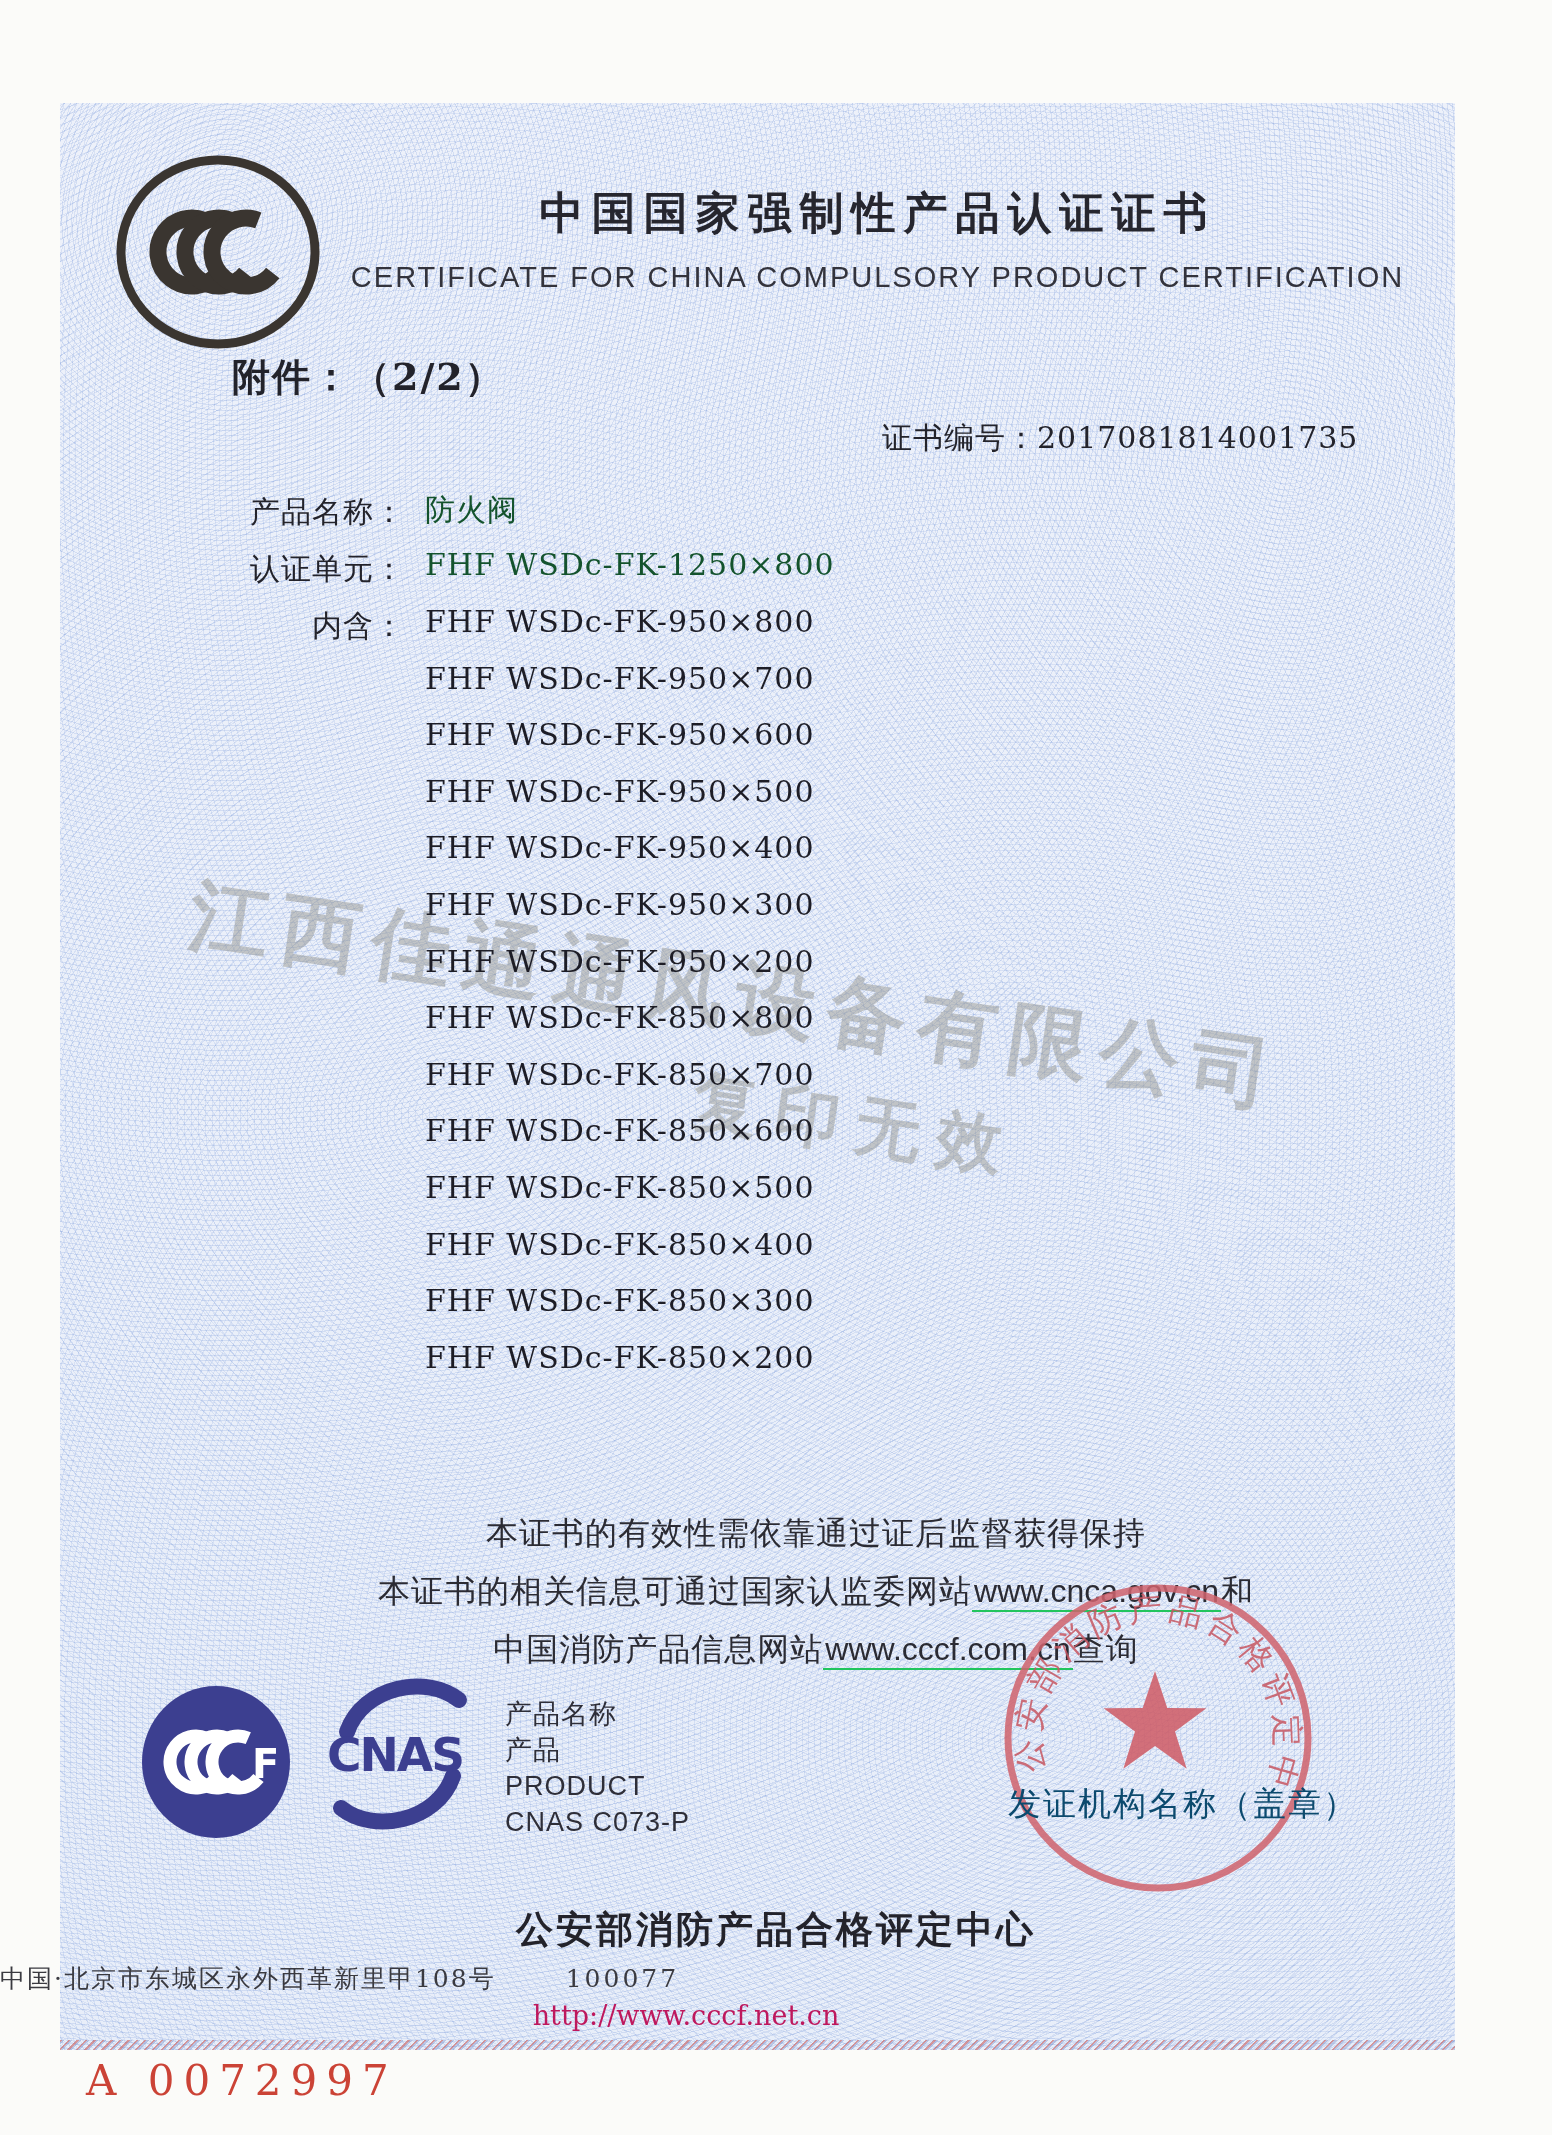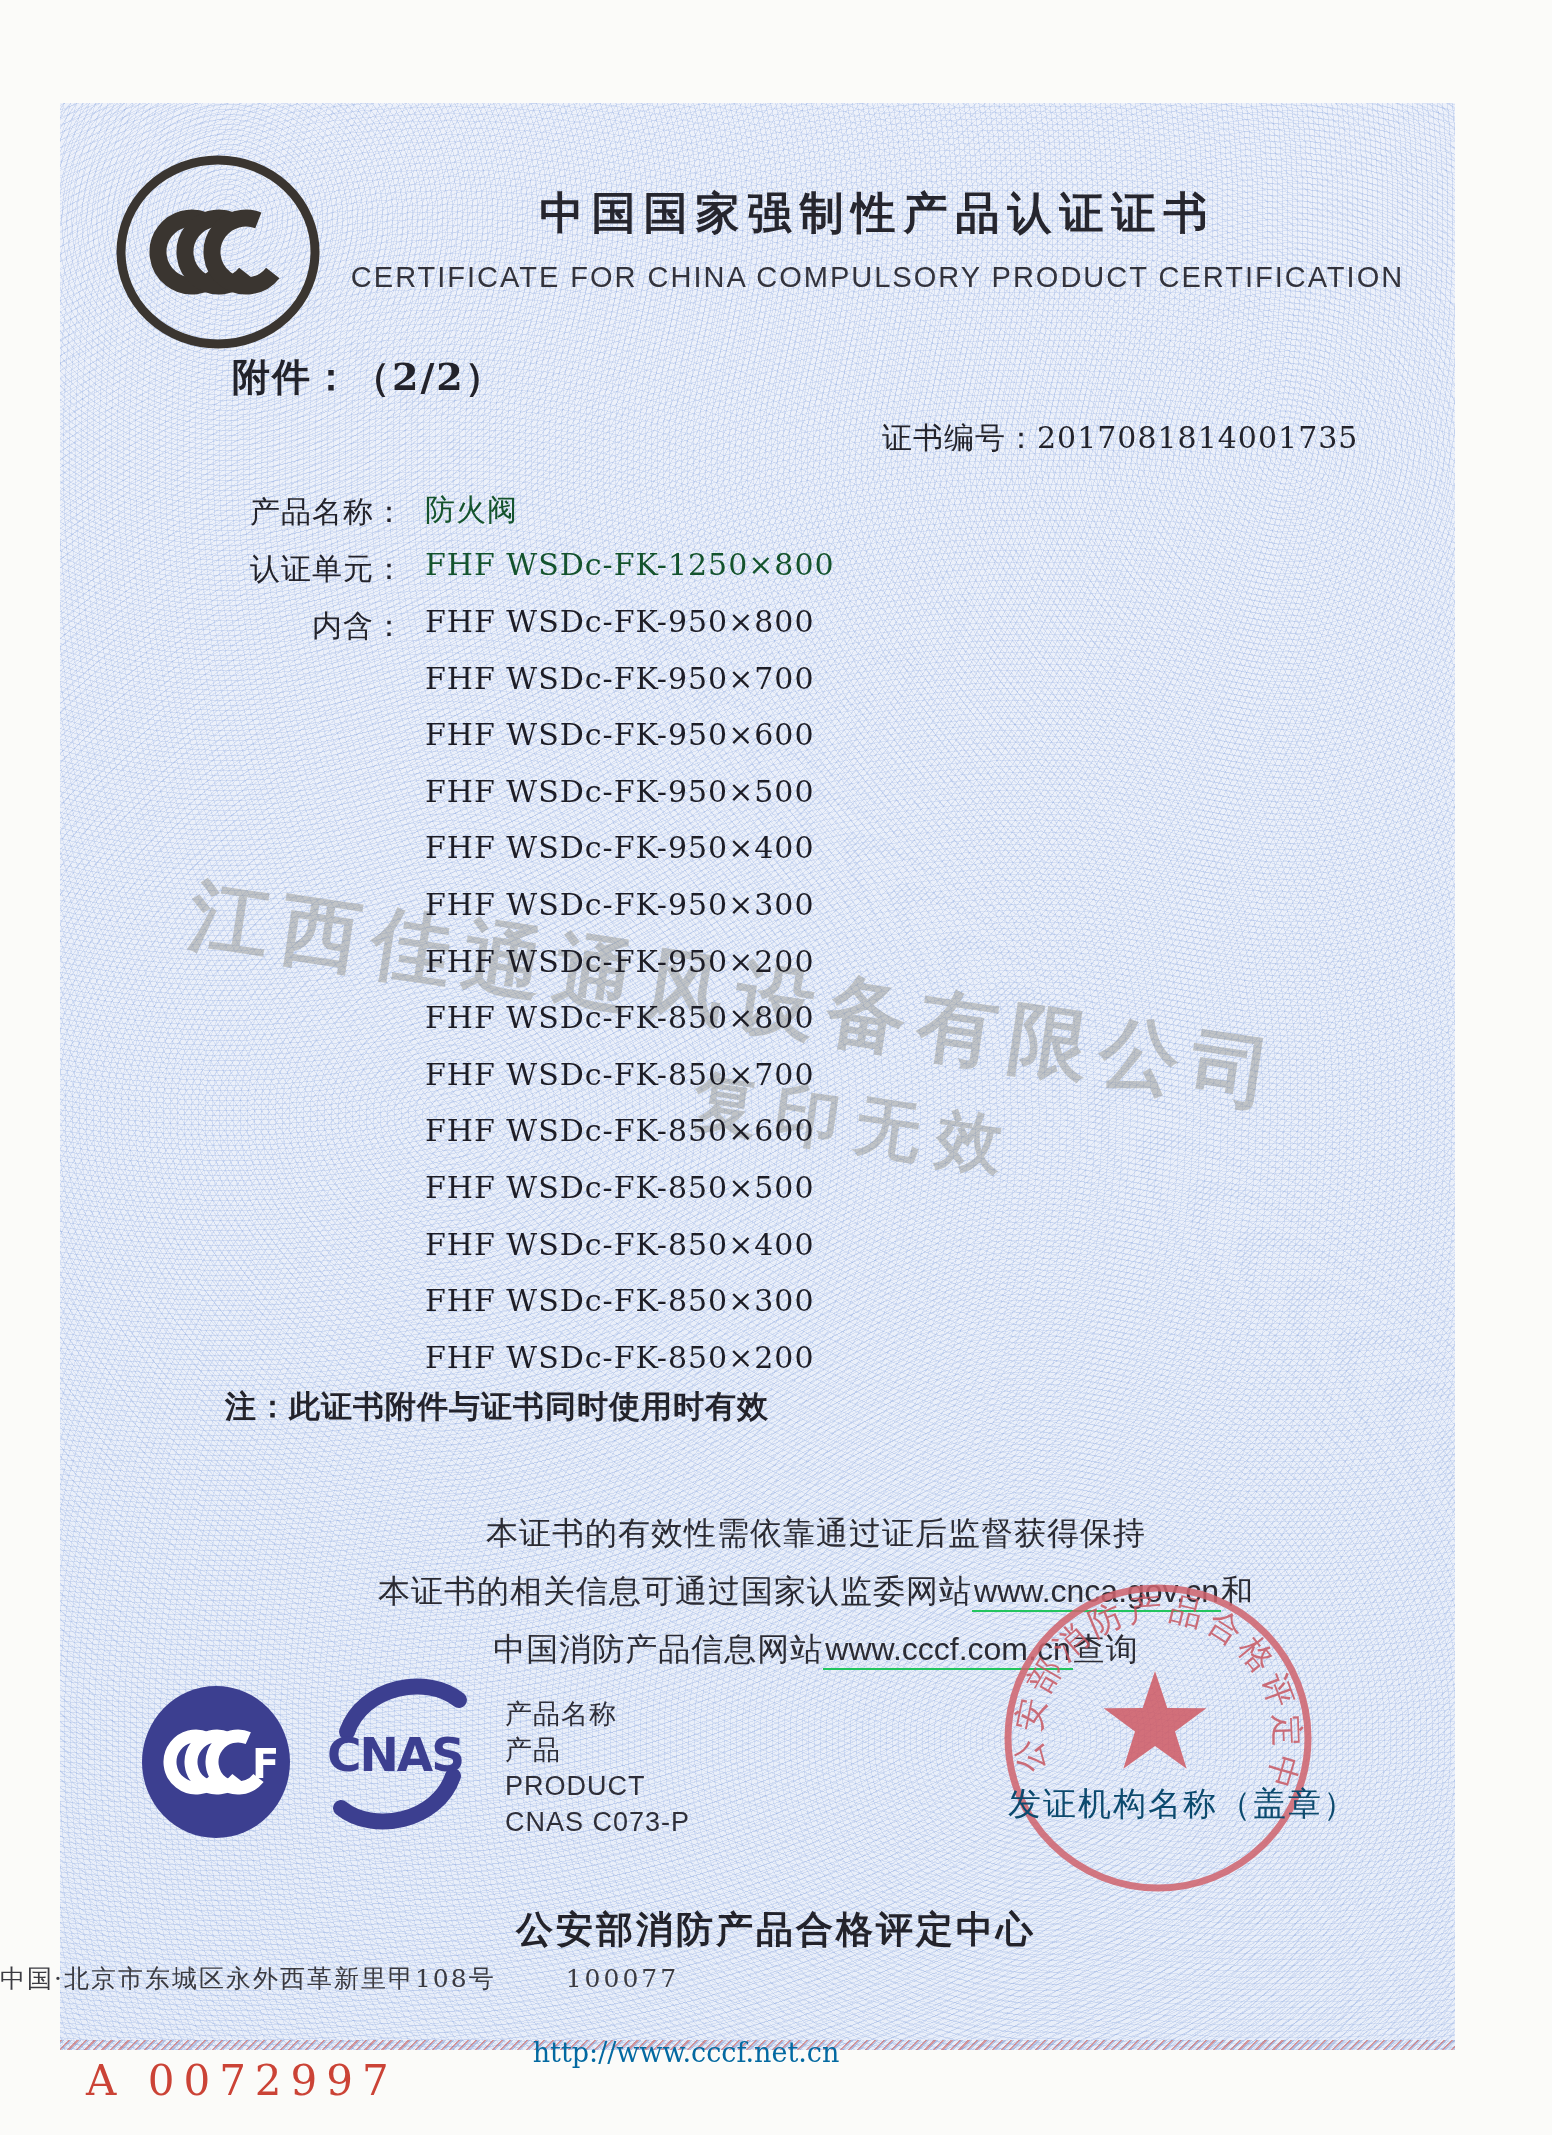--- a/index.html
+++ b/index.html
@@ -63,21 +63,21 @@
   .stamp{left:995px;top:1575px;width:326px;height:326px;opacity:.85;}
   .stamp-caption{left:1008px;top:1782px;font-size:33px;letter-spacing:2px;color:#0c4a6e;}
 
   
   .issuer-name{left:0;top:1905px;width:1552px;text-align:center;
                font-size:37px;font-weight:bold;letter-spacing:3px;}
   .issuer-address{left:0;top:1962px;width:1308px;text-align:left;
                   font-size:25px;color:#3a3a40;letter-spacing:2px;}
   .issuer-address .postcode{margin-left:70px;letter-spacing:3px;}
   .issuer-site{left:0;top:2000px;width:1372px;text-align:center;
-               font-size:27px;color:#0369a1;font-family:"DejaVu Serif","Liberation Serif",serif;margin-top:37px;}
+               font-size:27px;color:#be185d;font-family:"DejaVu Serif","Liberation Serif",serif;}
 
   
   .serial{left:86px;top:2056px;font-size:42px;letter-spacing:9px;color:#cb4336;
           font-family:"DejaVu Serif","Liberation Serif",serif;}
 
   
   .wm{color:rgba(142,142,136,.45);font-weight:bold;white-space:nowrap;z-index:1;}
   .wm1{left:198px;top:862px;font-size:80px;letter-spacing:12px;
        transform:rotate(8.5deg);transform-origin:left top;}
   .wm2{left:700px;top:1056px;font-size:66px;letter-spacing:16px;
@@ -131,21 +131,20 @@
     <div class="model-row">FHF WSDc-FK-950×200</div>
     <div class="model-row">FHF WSDc-FK-850×800</div>
     <div class="model-row">FHF WSDc-FK-850×700</div>
     <div class="model-row">FHF WSDc-FK-850×600</div>
     <div class="model-row">FHF WSDc-FK-850×500</div>
     <div class="model-row">FHF WSDc-FK-850×400</div>
     <div class="model-row">FHF WSDc-FK-850×300</div>
     <div class="model-row">FHF WSDc-FK-850×200</div>
   </div>
 
-  <div class="abs note cjk-sans">注：此证书附件与证书同时使用时有效</div>
 
   <div class="abs statements">
     <div class="st-line cjk-sans">本证书的有效性需依靠通过证后监督获得保持</div>
     <div class="st-line cjk-sans"><span>本证书的相关信息可通过国家认监委网站</span><span class="st-url">www.cnca.gov.cn</span><span>和</span></div>
     <div class="st-line cjk-sans"><span>中国消防产品信息网站</span><span class="st-url">www.cccf.com.cn</span><span>查询</span></div>
   </div>
 
   <svg class="abs cccf-logo" viewBox="0 0 152 156">
     <ellipse cx="76" cy="78" rx="74" ry="76" fill="#3c3f90"></ellipse>
     <g fill="none" stroke="#ffffff" stroke-width="13">

